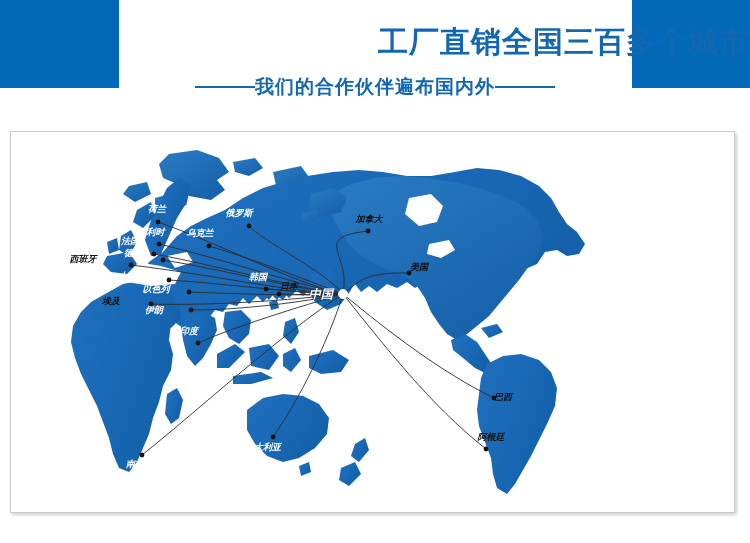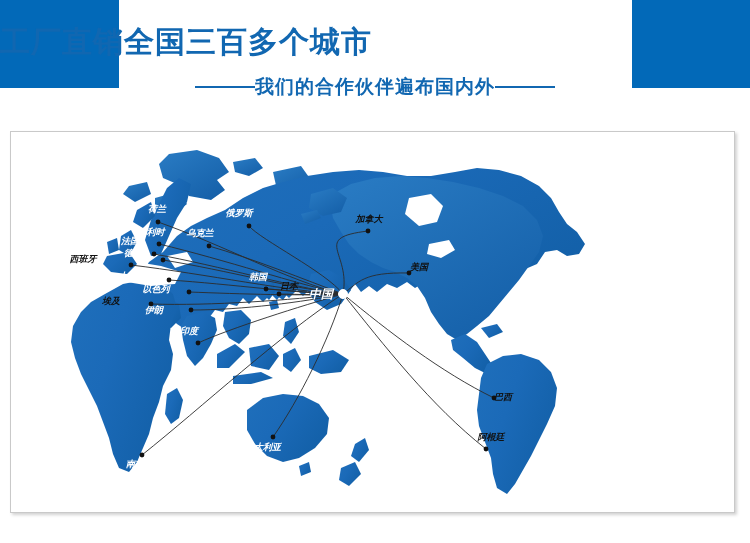--- a/index.html
+++ b/index.html
@@ -53,21 +53,21 @@
     position: absolute;
     left: 632px; top: 0;
     width: 118px;
     height: 88px;
     background: #0269b8;
   }
   #title-main {
     position: absolute;
     left: 0; top: 24px;
     width: 750px;
-    text-align: left;
+    text-align: right;
     font-size: 30px;
     font-weight: bold;
     color: #1167b1;
     letter-spacing: 1px;
     line-height: 36px;
     white-space: nowrap;
   }
   #subtitle-wrap {
     position: absolute;
     left: 0; top: 74px;

